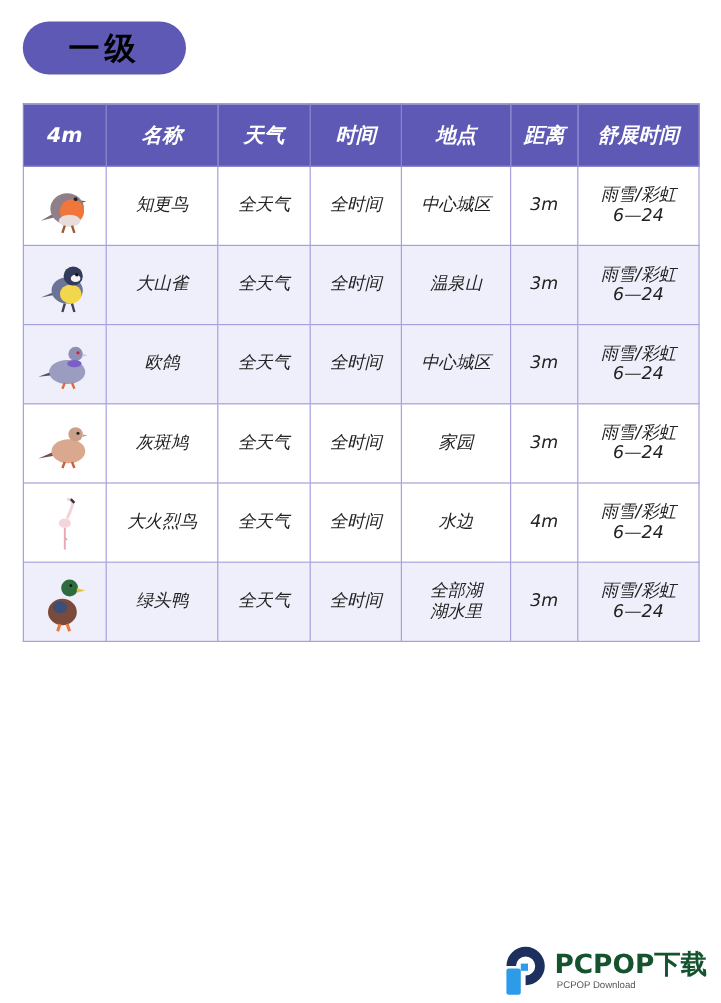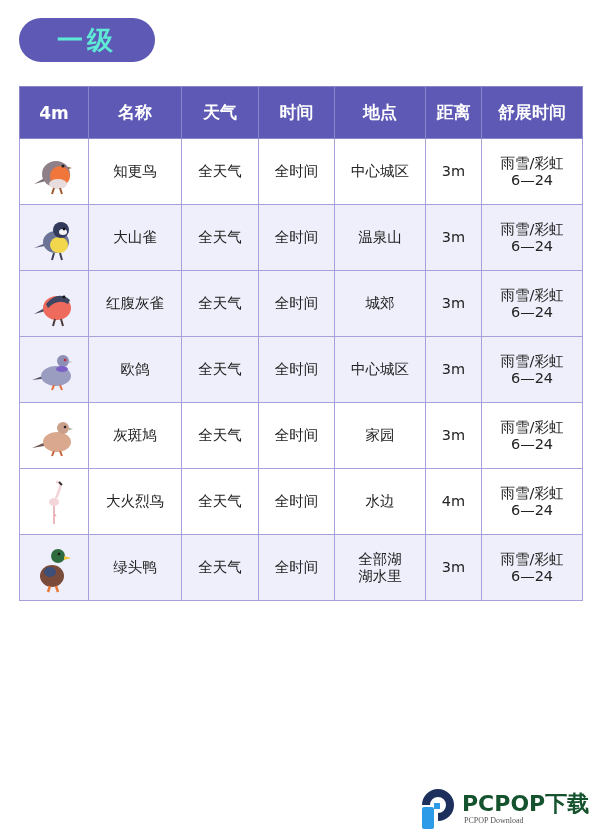--- a/index.html
+++ b/index.html
@@ -1,35 +1,35 @@
 <!DOCTYPE html>
 <html><head>
 <meta charset="utf-8">
 <style>
   html, body { margin:0; padding:0; background:#ffffff; }
   body { width:601px; height:836px; position:relative; overflow:hidden;
          font-family:"DejaVu Sans","Liberation Sans",sans-serif; color:#222; }
   .pill { position:absolute; left:19px; top:18px; width:136px; height:44px;
-          background:#5d59b4; border-radius:22px; color:#5eead4;
+          background:#5d59b4; border-radius:22px; color:#000000;
           font-size:26px; font-weight:bold; display:flex; align-items:center; justify-content:center;
           letter-spacing:4px; }
   table { position:absolute; left:19px; top:86px; border-collapse:collapse; width:563px;
-          table-layout:fixed; }
+          table-layout:fixed;font-style:italic; }
   th, td { border:1.5px solid #a6a1dc; text-align:center; vertical-align:middle; padding:0; }
   th { background:#5d59b4; color:#fff; font-size:17px; font-weight:bold; height:51px; border-color:#8a86cc; }
   td { font-size:14.5px; color:#222; height:65px; line-height:17px; }
   tr.even td { background:#efeffb; }
   tr.odd td { background:#ffffff; }
   .bird { width:52px; height:52px; display:block; margin:0 auto; }
   .logo { position:absolute; left:418px; top:783px; width:180px; height:50px; }
   .logo-mark { position:absolute; left:0; top:0; width:40px; height:48px; }
   .logo-text { position:absolute; left:44px; top:6px; font-size:22px; font-weight:bold; color:#14532d;
                font-family:"DejaVu Sans",sans-serif; letter-spacing:0px; }
   .logo-sub { position:absolute; left:46px; top:33px; font-size:8px; color:#555;
-              font-family:Liberation Serif, serif; }
+              font-family:Liberation Sans, sans-serif; }
 </style>
 </head>
 <body>
 
 <div class="pill">一级</div>
 
 <table>
   <colgroup>
     <col style="width:69px">
       <col style="width:93px">
@@ -92,40 +92,20 @@
       <td>全时间</td>
       <td>温泉山</td>
       <td>3m</td>
       <td>
           <div>雨雪/彩虹</div>
           <div>6—24</div>
         </td>
     </tr>
 
 
-    <tr class="even">
-      <td>
-        <svg class="bird" viewBox="0 0 52 52">
-          <path d="M6 36 L20 28 L22 32 Z" fill="#4a4f66"></path>
-          <ellipse cx="29" cy="30" rx="14" ry="12" fill="#ee6a5c"></ellipse>
-          <path d="M18 26 Q30 12 42 22 L40 26 Q30 20 20 30 Z" fill="#3e4560"></path>
-          <circle cx="36" cy="19" r="1.4" fill="#111"></circle>
-          <path d="M27 41 L25 48 M33 41 L35 48" stroke="#4a3a3a" stroke-width="2"></path>
-        </svg>
-      </td>
-      <td>红腹灰雀</td>
-      <td>全天气</td>
-      <td>全时间</td>
-      <td>城郊</td>
-      <td>3m</td>
-      <td>
-          <div>雨雪/彩虹</div>
-          <div>6—24</div>
-        </td>
-    </tr>
 
 
     <tr class="even">
       <td>
         <svg class="bird" viewBox="0 0 52 52">
           <path d="M4 36 L20 30 L22 34 Z" fill="#4e5266"></path>
           <ellipse cx="28" cy="32" rx="15" ry="10" fill="#9a9cc0"></ellipse>
           <circle cx="35" cy="17" r="6" fill="#8d8fb4"></circle>
           <ellipse cx="34" cy="25" rx="6" ry="3" fill="#7b5fc7"></ellipse>
           <circle cx="37" cy="16" r="1.3" fill="#c23"></circle>

